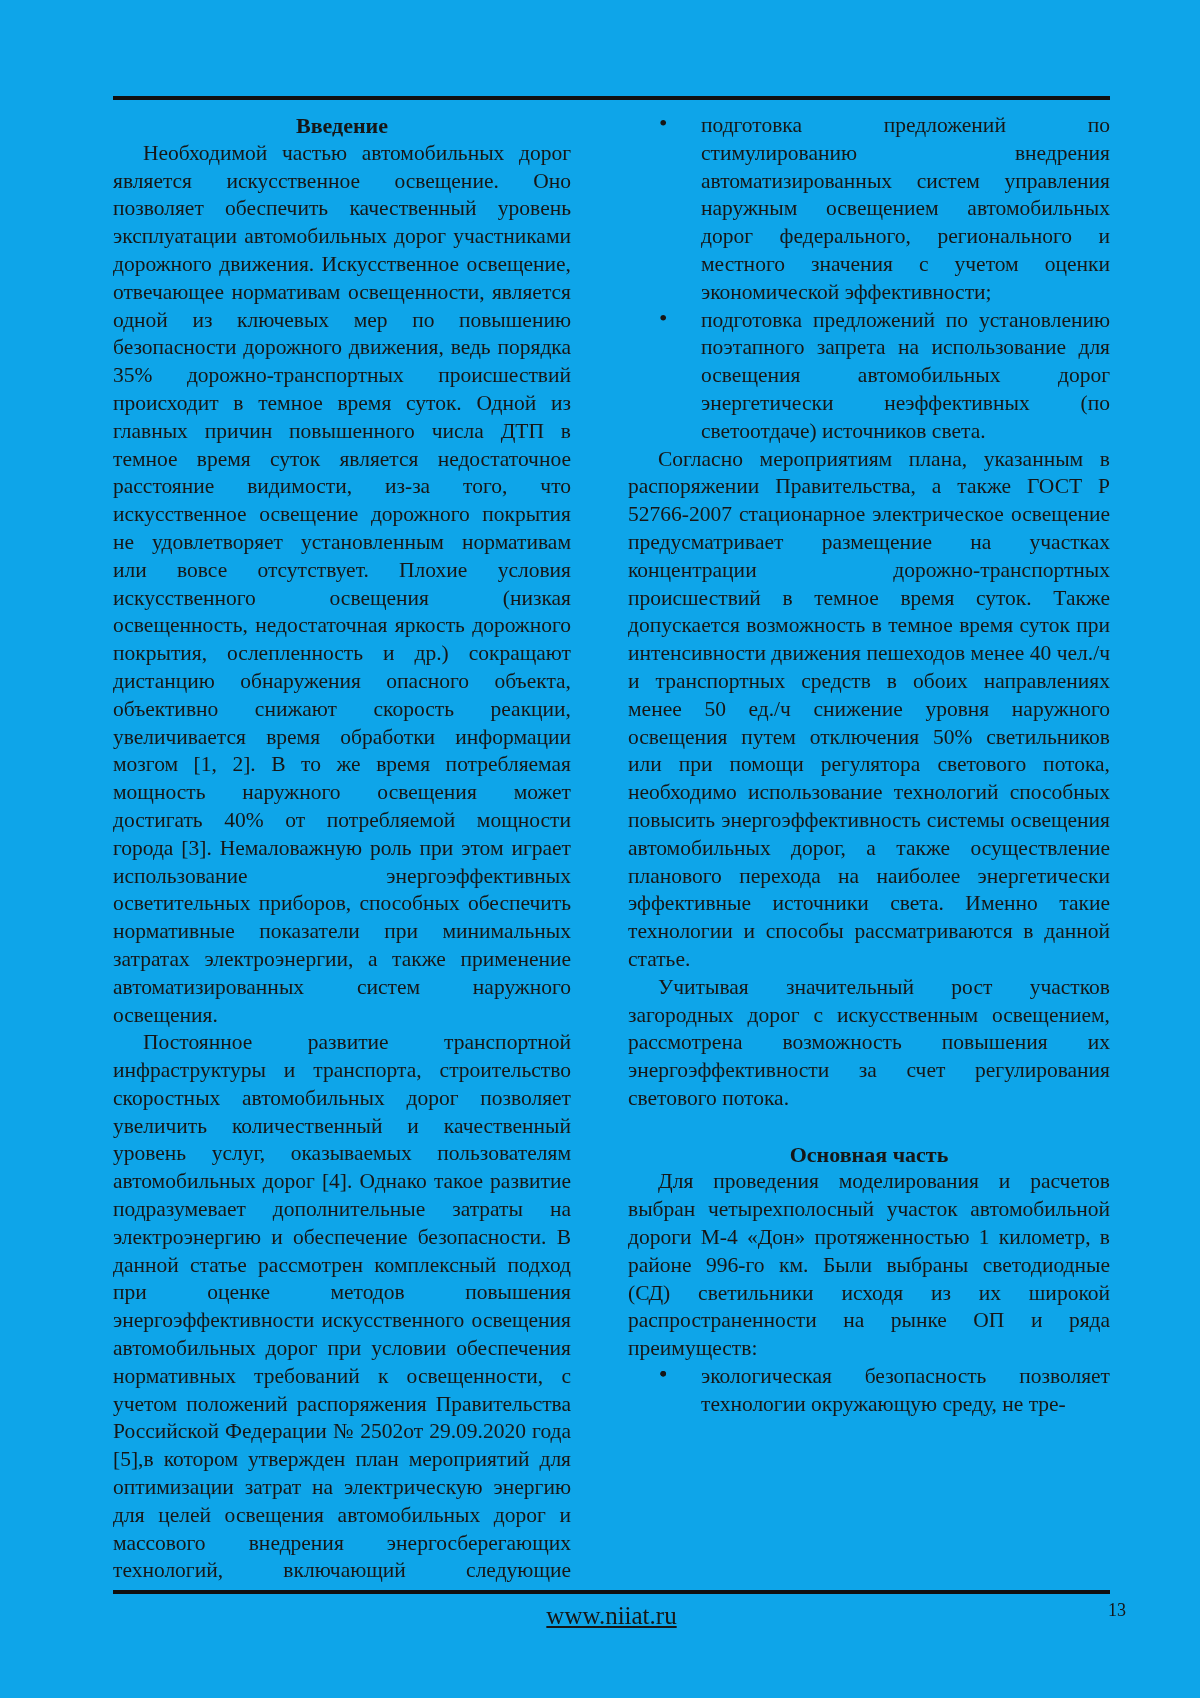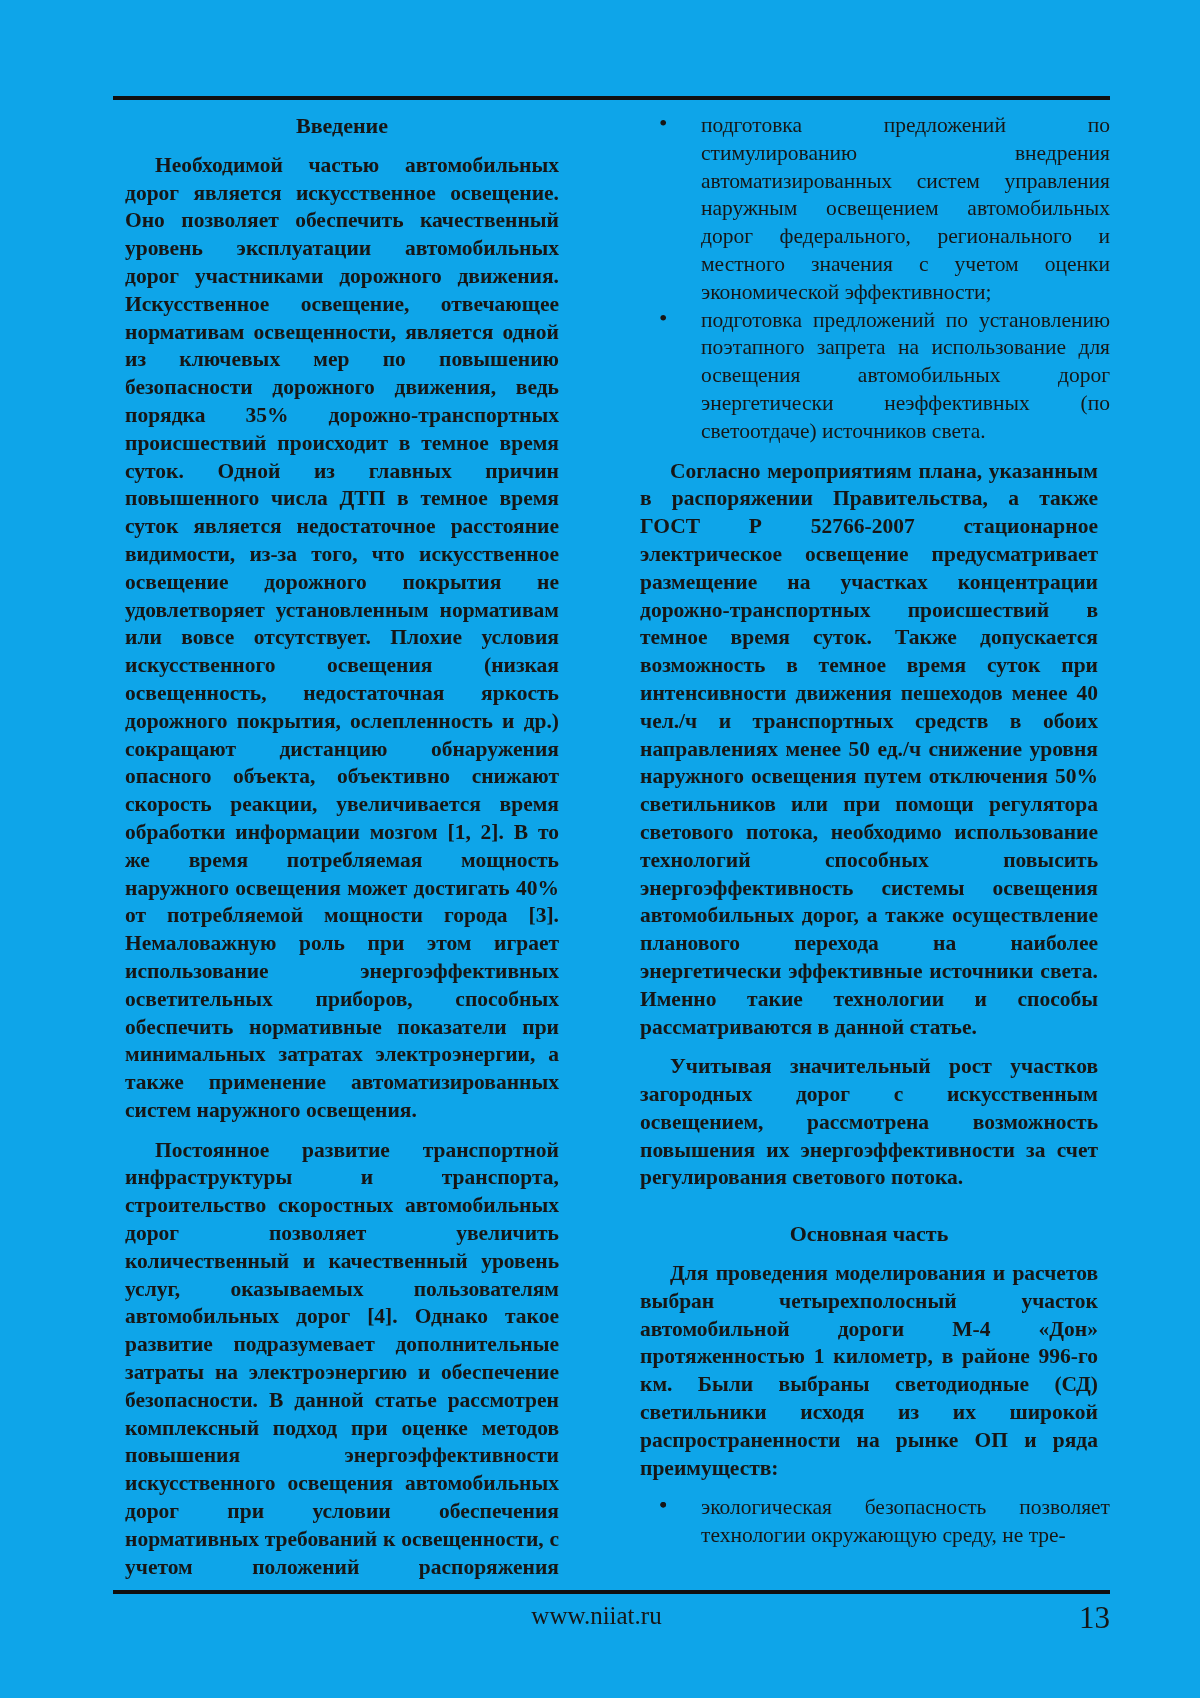--- a/index.html
+++ b/index.html
@@ -38,49 +38,49 @@
   .col-right { width: 482px; margin-left: 57px; }
   .heading {
     margin: 0;
     text-align: center;
     font-size: 22px;
     font-weight: bold;
     line-height: 27.8px;
   }
   .heading.main-part { margin-top: 28px; }
   .para {
-    margin: 12px;
+    margin: 0;
     text-align: justify;
     text-indent: 30px;
-    font-weight: bold;
   }
   .bullet {
     position: relative;
     padding-left: 73px;
     text-align: justify;
   }
   .bullet .marker {
     position: absolute;
     left: 31px;
     top: -2px;
     font-size: 24px;
   }
   .footer-site {
     position: absolute;
     top: 1602px;
-    left: 98px;
+    left: 113px;
     width: 997px;
     text-align: center;
     font-size: 25px;
+    text-decoration: underline;
   }
   .footer-page {
     position: absolute;
     top: 1600px;
-    right: 90px;
-    font-size: 31px;
+    right: 74px;
+    font-size: 18px;
   }
 </style>
 </head>
 <body>
 
 <div class="page">
 
   <div class="rule top-rule"></div>
 
   <div class="columns">

